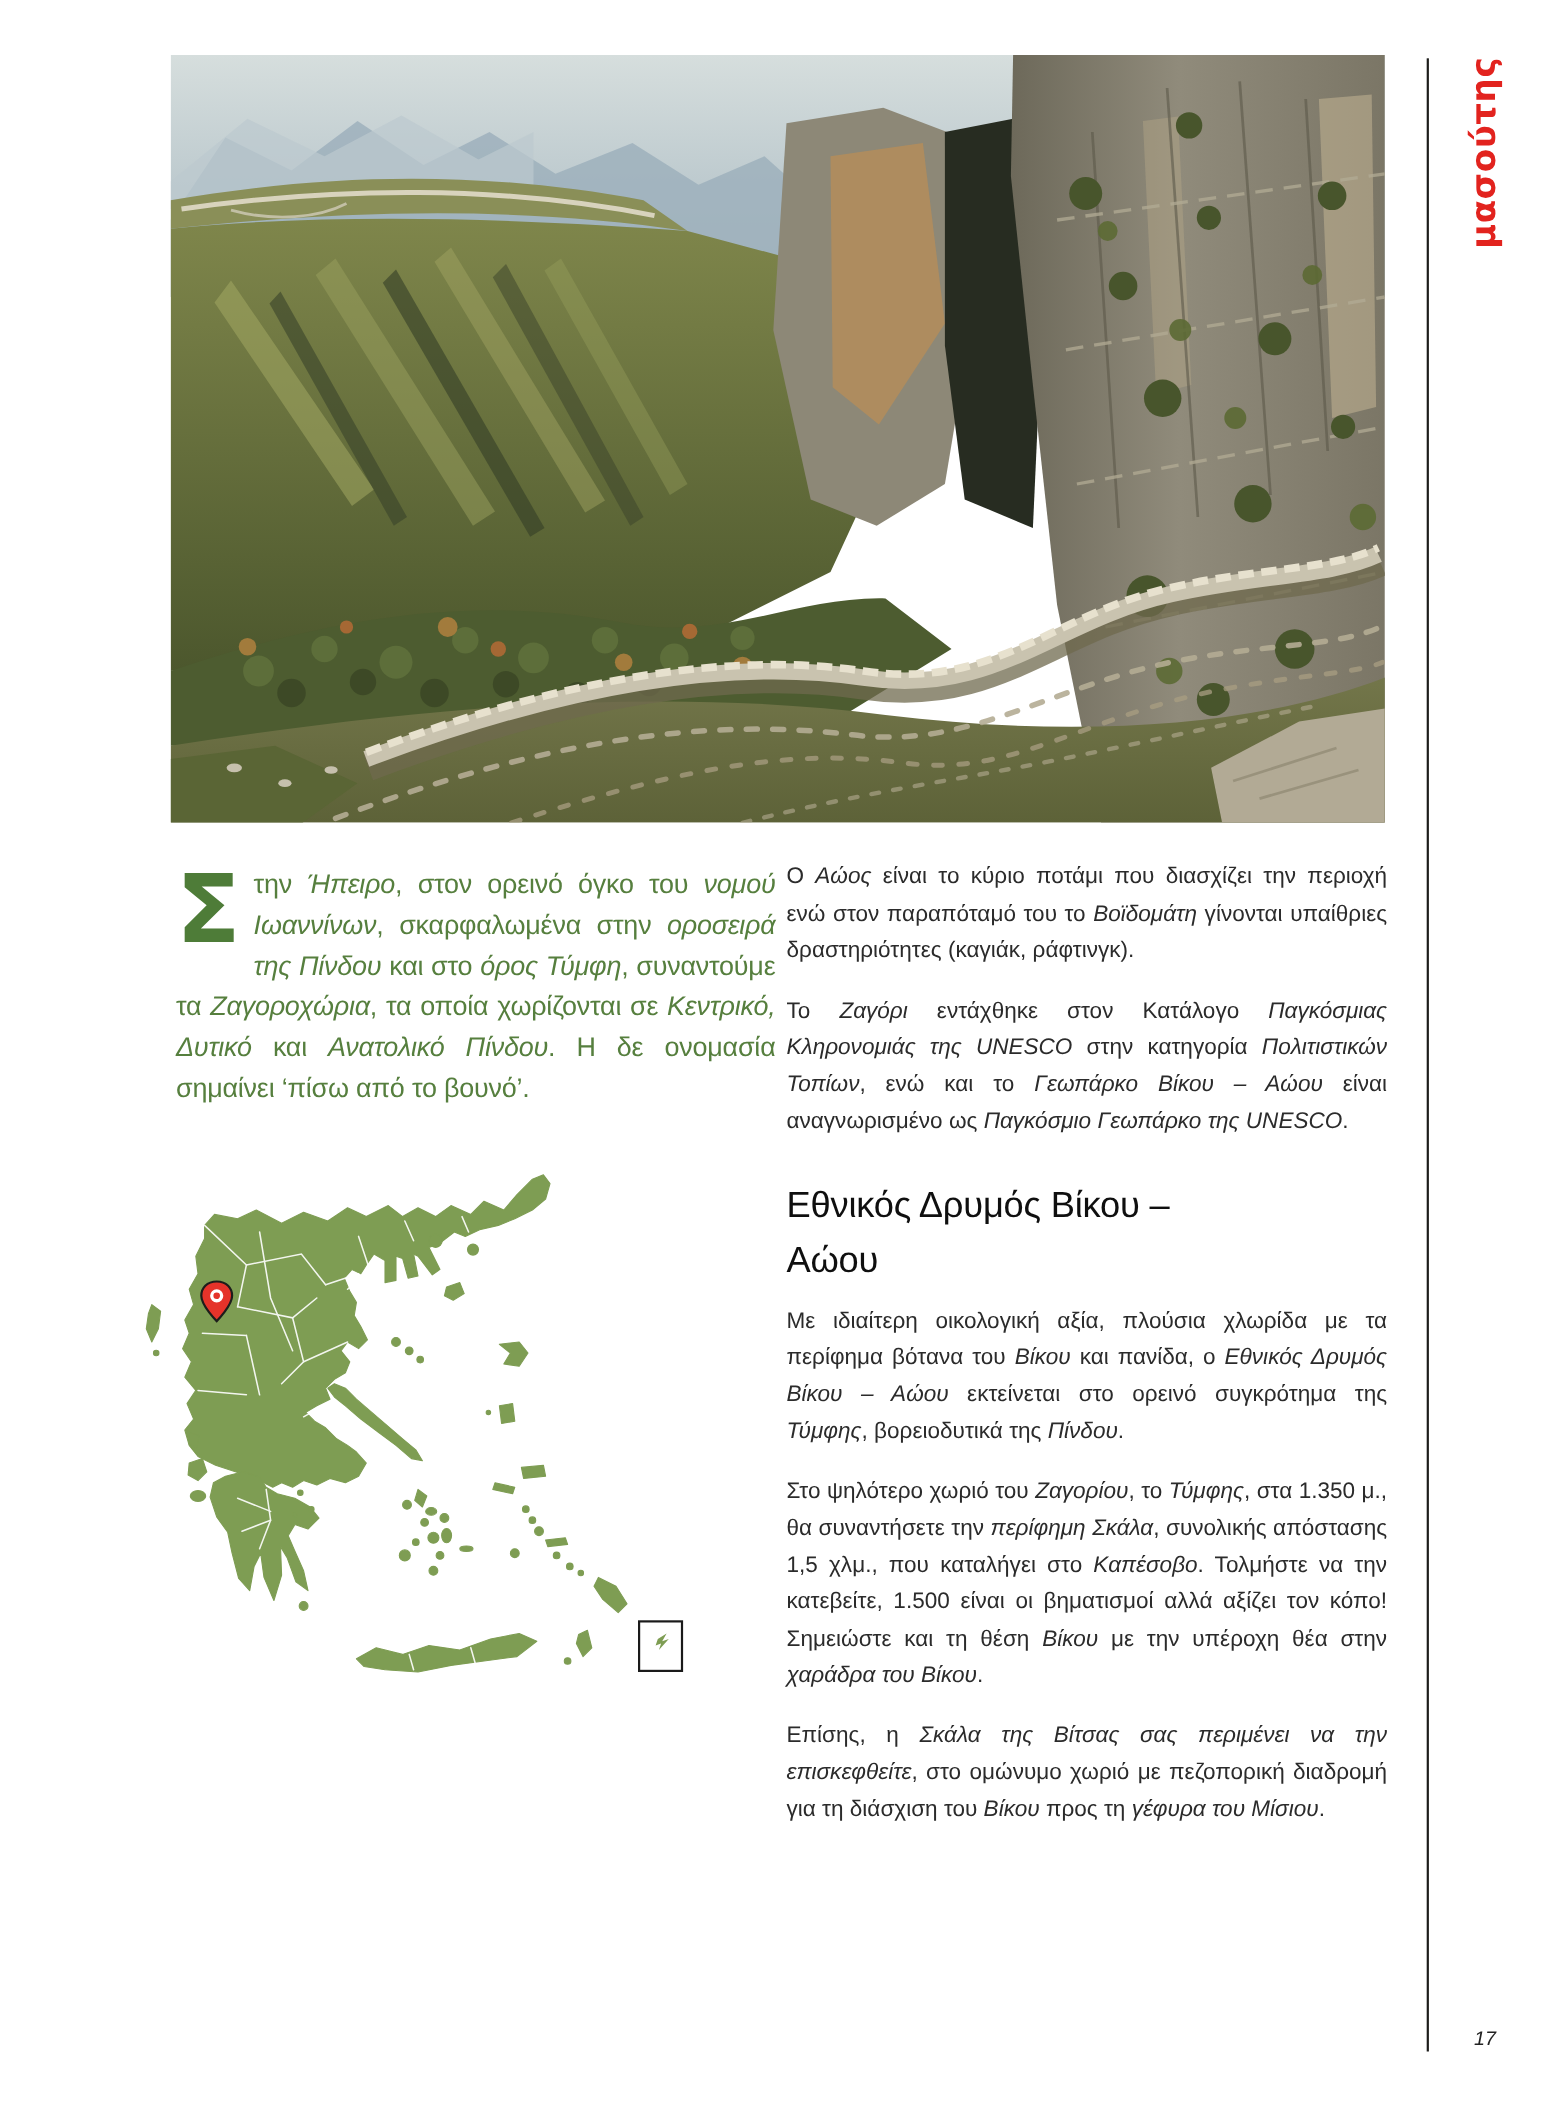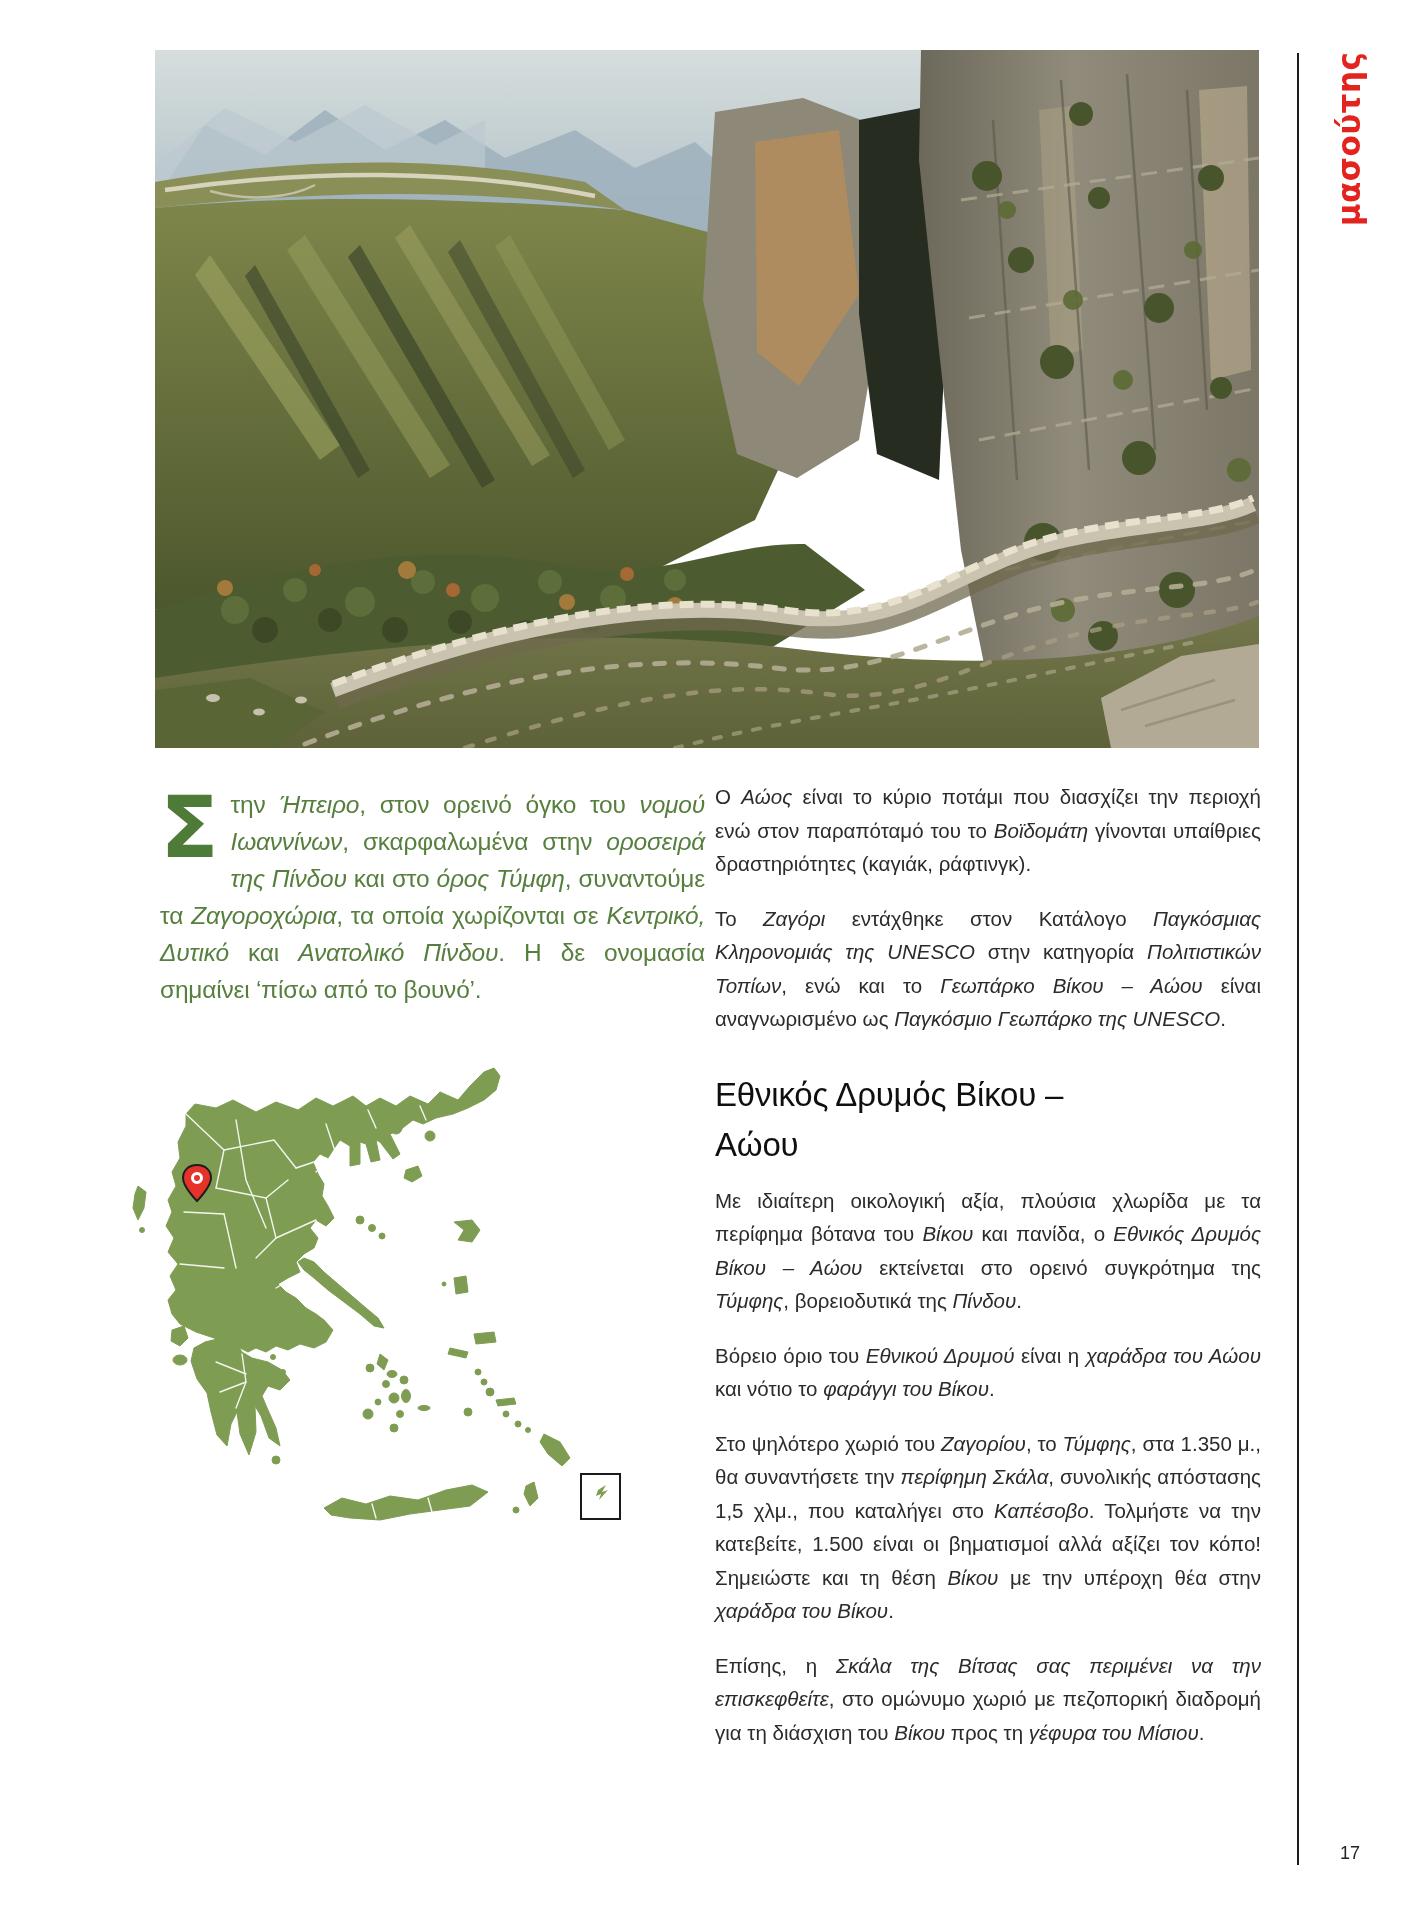--- a/index.html
+++ b/index.html
@@ -27,21 +27,21 @@
   .map{position:absolute;left:128px;top:1062px;width:546px;height:560px;}
   .map svg{display:block;width:100%;height:100%;}
 
   
   .rightcol{position:absolute;left:715px;top:780px;width:546px;color:#2b2b2b;
             font-size:20.5px;line-height:33.5px;}
   .rightcol p{margin:0 0 21px 0;text-align:justify;}
   .rightcol h2{font-size:33px;line-height:50px;color:#0f0f0f;font-weight:400;
                margin:34px 0 14px 0;letter-spacing:-0.2px;}
 
-  .pagenum{position:absolute;left:1340px;top:1843px;font-size:18px;color:#222222;}
+  .pagenum{position:absolute;left:1340px;top:1843px;font-size:18px;color:#222222;font-style:italic;}
 </style>
 </head>
 <body>
 
 <div class="page">
 
   <div class="photo">
     <svg viewBox="0 0 1104 698" preserveAspectRatio="none">
       <defs>
         <linearGradient id="gsky" x1="0" x2="0" y1="0" y2="1">
@@ -270,20 +270,19 @@
         <path d="M470,428 l8,-5 -4,7 6,-2 -9,10 2,-6 -5,2 Z" fill="#7e9d53"></path>
       </g>
     </svg>
   </div>
 
   <div class="rightcol">
     <p>Ο <i>Αώος</i> είναι το κύριο ποτάμι που διασχίζει την περιοχή ενώ στον παραπόταμό του το <i>Βοϊδομάτη</i> γίνονται υπαίθριες δραστηριότητες (καγιάκ, ράφτινγκ).</p>
     <p>Το <i>Ζαγόρι</i> εντάχθηκε στον Κατάλογο <i>Παγκόσμιας Κληρονομιάς της UNESCO</i> στην κατηγορία <i>Πολιτιστικών Τοπίων</i>, ενώ και το <i>Γεωπάρκο Βίκου – Αώου</i> είναι αναγνωρισμένο ως <i>Παγκόσμιο Γεωπάρκο της UNESCO</i>.</p>
     <h2>Εθνικός Δρυμός Βίκου –<br>Αώου</h2>
     <p>Με ιδιαίτερη οικολογική αξία, πλούσια χλωρίδα με τα περίφημα βότανα του <i>Βίκου</i> και πανίδα, ο <i>Εθνικός Δρυμός Βίκου – Αώου</i> εκτείνεται στο ορεινό συγκρότημα της <i>Τύμφης</i>, βορειοδυτικά της <i>Πίνδου</i>.</p>
-    <p>Βόρειο όριο του <i>Εθνικού Δρυμού</i> είναι η <i>χαράδρα του Αώου</i> και νότιο το <i>φαράγγι του Βίκου</i>.</p>
     <p>Στο ψηλότερο χωριό του <i>Ζαγορίου</i>, το <i>Τύμφης</i>, στα 1.350 μ., θα συναντήσετε την <i>περίφημη Σκάλα</i>, συνολικής απόστασης 1,5 χλμ., που καταλήγει στο <i>Καπέσοβο</i>. Τολμήστε να την κατεβείτε, 1.500 είναι οι βηματισμοί αλλά αξίζει τον κόπο! Σημειώστε και τη θέση <i>Βίκου</i> με την υπέροχη θέα στην <i>χαράδρα του Βίκου</i>.</p>
     <p>Επίσης, η <i>Σκάλα της Βίτσας σας περιμένει να την επισκεφθείτε</i>, στο ομώνυμο χωριό με πεζοπορική διαδρομή για τη διάσχιση του <i>Βίκου</i> προς τη <i>γέφυρα του Μίσιου</i>.</p>
   </div>
 
   <div class="pagenum">17</div>
 
 </div>
 
 </body></html>

